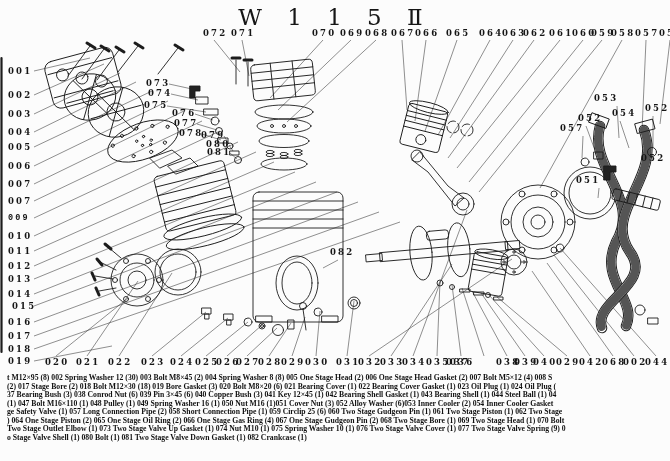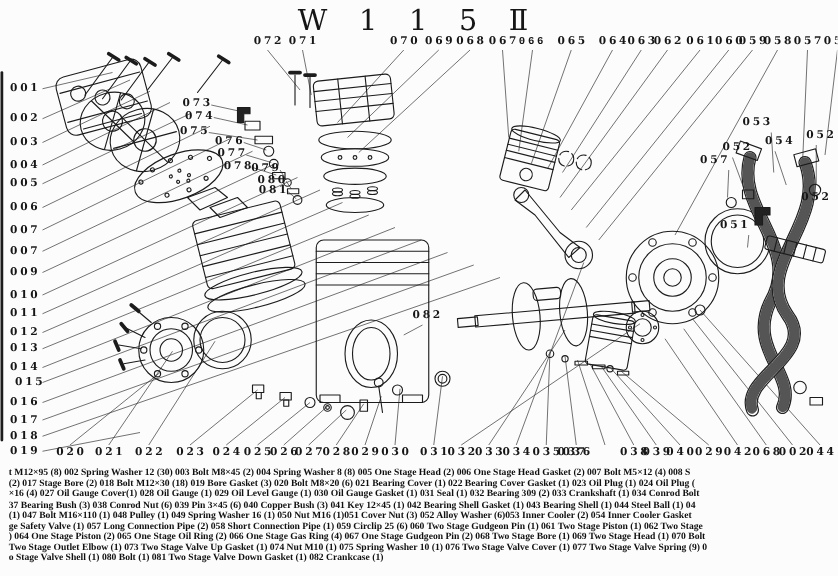--- a/index.html
+++ b/index.html
@@ -389,40 +389,40 @@
     </g>
   </svg>
 
   <div id="callout-layer">
       <span class="co" style="left: 203px; top: 28px;">072</span>
       <span class="co" style="left: 231px; top: 28px;">071</span>
       <span class="co" style="left: 312px; top: 28px;">070</span>
       <span class="co" style="left: 340px; top: 28px;">069</span>
       <span class="co" style="left: 365px; top: 28px;">068</span>
       <span class="co" style="left: 391px; top: 28px;">067</span>
-      <span class="co" style="left: 415px; top: 28px; font-family: Liberation Mono, monospace;">066</span>
+      <span class="co" style="left: 415px; top: 28px;">066</span>
       <span class="co" style="left: 446px; top: 28px;">065</span>
       <span class="co" style="left: 479px; top: 28px;">064</span>
       <span class="co" style="left: 502px; top: 28px;">063</span>
       <span class="co" style="left: 523px; top: 28px;">062</span>
       <span class="co" style="left: 549px; top: 28px;">061</span>
       <span class="co" style="left: 572px; top: 28px;">060</span>
       <span class="co" style="left: 591px; top: 28px;">059</span>
       <span class="co" style="left: 611px; top: 28px;">058</span>
       <span class="co" style="left: 635px; top: 28px;">057</span>
       <span class="co" style="left: 659px; top: 28px;">05</span>
       <span class="co" style="left: 8px; top: 66px;">001</span>
       <span class="co" style="left: 8px; top: 90px;">002</span>
       <span class="co" style="left: 8px; top: 109px;">003</span>
       <span class="co" style="left: 8px; top: 127px;">004</span>
       <span class="co" style="left: 8px; top: 142px;">005</span>
       <span class="co" style="left: 8px; top: 161px;">006</span>
       <span class="co" style="left: 8px; top: 179px;">007</span>
       <span class="co" style="left: 8px; top: 196px;">007</span>
-      <span class="co" style="left: 8px; top: 213px;">009</span>
+      <span class="co" style="left: 8px; top: 213px; font-family: Liberation Mono, monospace;">009</span>
       <span class="co" style="left: 8px; top: 231px;">010</span>
       <span class="co" style="left: 8px; top: 246px;">011</span>
       <span class="co" style="left: 8px; top: 261px;">012</span>
       <span class="co" style="left: 8px; top: 274px;">013</span>
       <span class="co" style="left: 8px; top: 289px;">014</span>
       <span class="co" style="left: 12px; top: 301px;">015</span>
       <span class="co" style="left: 8px; top: 317px;">016</span>
       <span class="co" style="left: 8px; top: 331px;">017</span>
       <span class="co" style="left: 8px; top: 344px;">018</span>
       <span class="co" style="left: 8px; top: 356px;">019</span>
@@ -467,21 +467,20 @@
       <span class="co" style="left: 645px; top: 103px;">052</span>
       <span class="co" style="left: 578px; top: 113px;">052</span>
       <span class="co" style="left: 560px; top: 123px;">057</span>
       <span class="co" style="left: 641px; top: 153px;">052</span>
       <span class="co" style="left: 576px; top: 175px;">051</span>
     </div>
 
   <div id="parts-list">
       <div class="pl-line">t M12×95 (8) 002 Spring Washer 12 (30) 003 Bolt M8×45 (2) 004 Spring Washer 8 (8) 005 One Stage Head (2) 006 One Stage Head Gasket (2) 007 Bolt M5×12 (4) 008 S</div>
       <div class="pl-line">(2) 017 Stage Bore (2) 018 Bolt M12×30 (18) 019 Bore Gasket (3) 020 Bolt M8×20 (6) 021 Bearing Cover (1) 022 Bearing Cover Gasket (1) 023 Oil Plug (1) 024 Oil Plug (</div>
-      <div class="pl-line">×16 (4) 027 Oil Gauge Cover(1) 028 Oil Gauge (1) 029 Oil Level Gauge (1) 030 Oil Gauge Gasket (1) 031 Seal (1) 032 Bearing 309 (2) 033 Crankshaft (1) 034 Conrod Bolt</div>
       <div class="pl-line">37 Bearing Bush (3) 038 Conrod Nut (6) 039 Pin 3×45 (6) 040 Copper Bush (3) 041 Key 12×45 (1) 042 Bearing Shell Gasket (1) 043 Bearing Shell (1) 044 Steel Ball (1) 04</div>
       <div class="pl-line">(1) 047 Bolt M16×110 (1) 048 Pulley (1) 049 Spring Washer 16 (1) 050 Nut M16 (1)051 Cover Nut (3) 052 Alloy Washer (6)053 Inner Cooler (2) 054 Inner Cooler Gasket</div>
       <div class="pl-line">ge Safety Valve (1) 057 Long Connection Pipe (2) 058 Short Connection Pipe (1) 059 Circlip 25 (6) 060 Two Stage Gudgeon Pin (1) 061 Two Stage Piston (1) 062 Two Stage</div>
       <div class="pl-line">) 064 One Stage Piston (2) 065 One Stage Oil Ring (2) 066 One Stage Gas Ring (4) 067 One Stage Gudgeon Pin (2) 068 Two Stage Bore (1) 069 Two Stage Head (1) 070 Bolt</div>
       <div class="pl-line">Two Stage Outlet Elbow (1) 073 Two Stage Valve Up Gasket (1) 074 Nut M10 (1) 075 Spring Washer 10 (1) 076 Two Stage Valve Cover (1) 077 Two Stage Valve Spring (9) 0</div>
       <div class="pl-line">o Stage Valve Shell (1) 080 Bolt (1) 081 Two Stage Valve Down Gasket (1) 082 Crankcase (1)</div>
     </div>
 
 </div>
 

